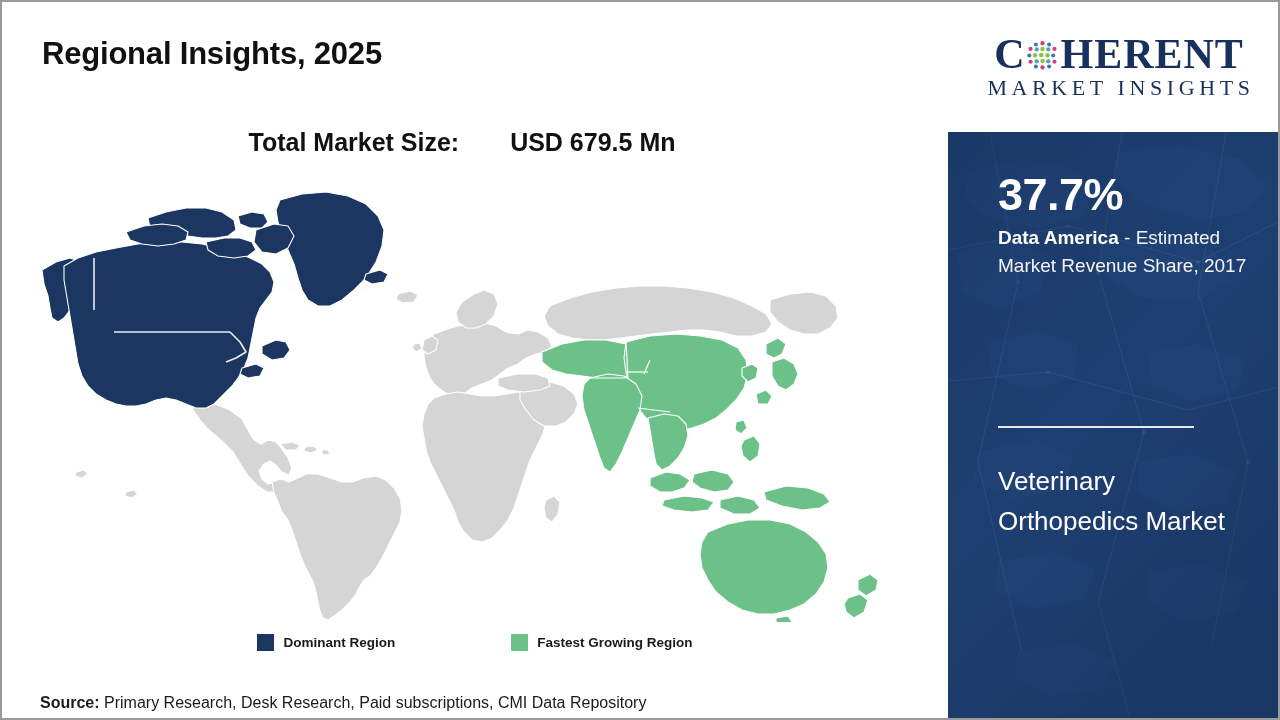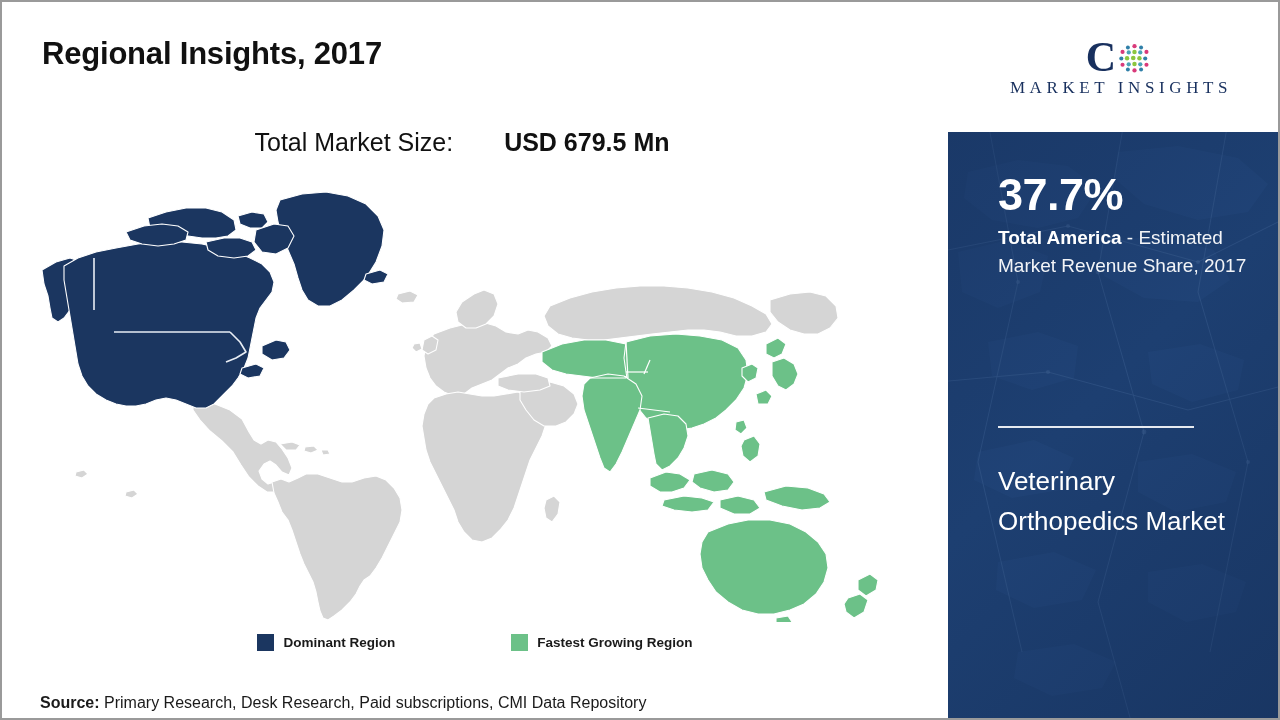--- a/index.html
+++ b/index.html
@@ -35,21 +35,21 @@
   }
   #market-size-line {
     position: absolute;
     left: 0; top: 126px;
     width: 900px;
     text-align: center;
     font-size: 25px;
     color: #111111;
     white-space: nowrap;
   }
-  #market-size-label { font-weight: normal; margin-left: 20px; }
+  #market-size-label { font-weight: bold; margin-left: 20px; }
   #market-size-value { font-weight: bold; margin-left: 44px; }
 
   
   #map-wrap {
     position: absolute;
     left: 28px; top: 180px;
     width: 880px; height: 440px;
   }
   #world-map { display: block; width: 880px; height: 440px; }
 
@@ -123,21 +123,21 @@
     width: 33px; height: 33px;
     margin: 0 1px;
     flex: 0 0 auto;
     position: relative;
     top: 1px;
   }
   #logo-sub {
     text-align: center;
     color: #18305e;
     font-family: "Liberation Serif", serif;
-    font-size: 17px;
+    font-size: 22px;
     letter-spacing: 4.6px;
     padding-left: 4px;
   }
 
   #blue-panel {
     position: absolute;
     left: 0; top: 130px;
     width: 332px; height: 586px;
     background: #1d3f71;
     overflow: hidden;
@@ -194,21 +194,21 @@
     color: #ffffff;
   }
 </style>
 </head>
 <body>
 
 <div id="frame">
 
   <div id="left-pane">
 
-    <div id="page-title">Regional Insights, 2017</div>
+    <div id="page-title">Regional Insights, 2025</div>
 
     <div id="market-size-line">
       <span id="market-size-label">Total Market Size: </span><span id="market-size-value">USD 679.5 Mn</span>
     </div>
 
     <div id="map-wrap">
       <svg id="world-map" viewBox="0 0 880 440" xmlns="http://www.w3.org/2000/svg">
         <g stroke="#ffffff" stroke-width="1.1" stroke-linejoin="round">
 
           <g fill="#d5d5d5">
@@ -400,20 +400,21 @@
               <circle cx="5.5" cy="27.5" r="2.5" fill="#d93a7a"></circle>
               <circle cx="13" cy="27" r="2.6" fill="#4aa3b8"></circle>
               <circle cx="20" cy="26.6" r="2.7" fill="#8cc63f"></circle>
               <circle cx="27" cy="27" r="2.6" fill="#4aa3b8"></circle>
               <circle cx="34.5" cy="27.5" r="2.5" fill="#d93a7a"></circle>
               <circle cx="12" cy="33.4" r="2.4" fill="#2f7fa8"></circle>
               <circle cx="20" cy="34.5" r="2.6" fill="#d93a7a"></circle>
               <circle cx="28" cy="33.4" r="2.4" fill="#2f7fa8"></circle>
             </g>
           </svg>
+          <span>HERENT</span>
         </div>
         <div id="logo-sub">MARKET INSIGHTS</div>
       </div>
     </div>
 
     <div id="blue-panel">
       <svg id="blue-panel-bg" viewBox="0 0 332 586" xmlns="http://www.w3.org/2000/svg" preserveAspectRatio="xMidYMid slice">
         <rect width="332" height="586" fill="#1d3f71"></rect>
         <g fill="#2b5186" opacity="0.55">
           <path d="M20,40 L70,28 L120,34 L150,56 L130,86 L90,96 L44,88 L16,66 Z"></path>
@@ -443,20 +444,20 @@
           <circle cx="100" cy="240" r="2"></circle>
           <circle cx="300" cy="330" r="2"></circle>
           <circle cx="70" cy="150" r="2"></circle>
         </g>
       </svg>
       <div id="blue-panel-shade"></div>
 
       <div id="blue-content">
         <div id="share-value">37.7%</div>
         <div id="share-desc">
-          <span id="share-region">Total America</span><span id="share-rest"> - Estimated Market Revenue Share, 2017</span>
+          <span id="share-region">Data America</span><span id="share-rest"> - Estimated Market Revenue Share, 2017</span>
         </div>
         <div id="panel-rule"></div>
         <div id="market-name">Veterinary Orthopedics Market</div>
       </div>
     </div>
   </div>
 </div>
 
 </body></html>

